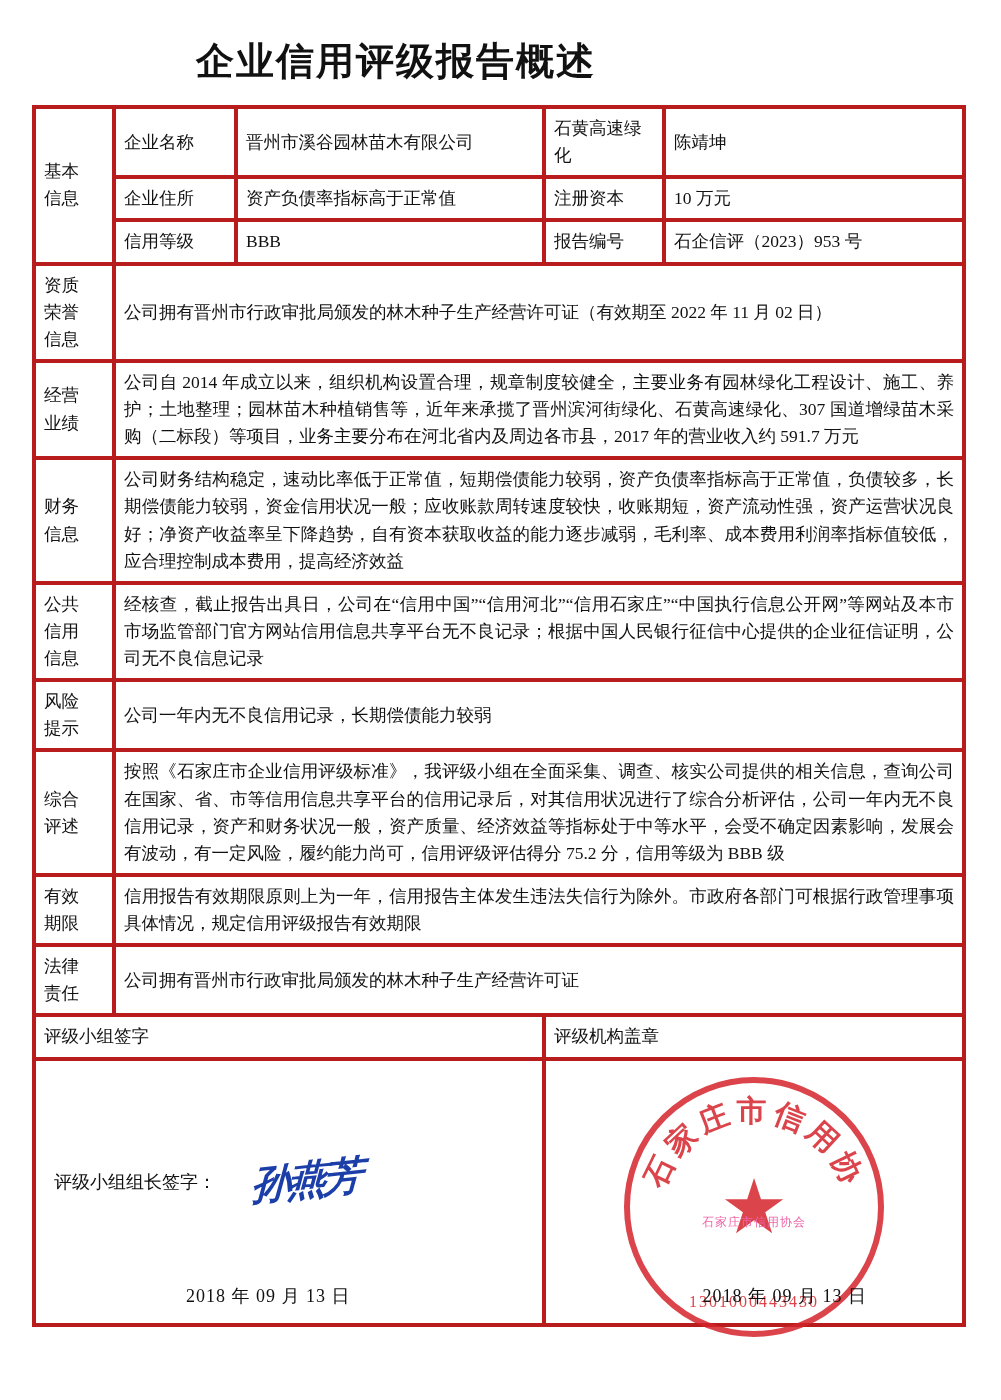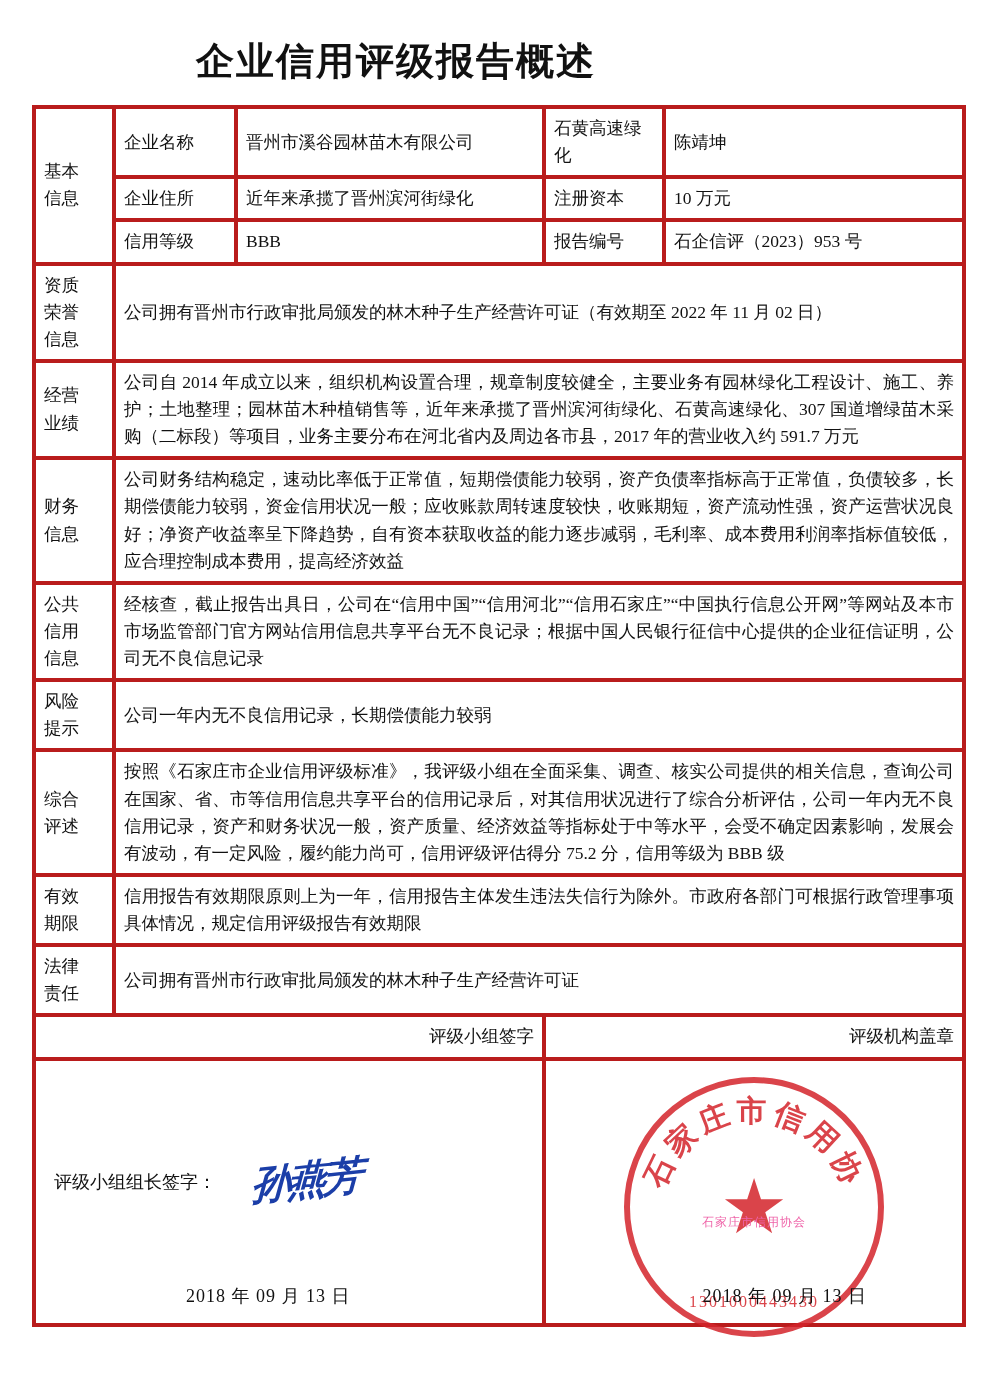--- a/index.html
+++ b/index.html
@@ -59,21 +59,21 @@
   td.val {
     padding-left: 12px;
   }
   td.body {
     text-align: justify;
     padding: 8px 10px 8px 12px;
     line-height: 1.62;
   }
   .label-2 { line-height: 1.45; }
   .sign-head {
-    text-align: right;
+    text-align: left;
     font-size: 19px;
     padding: 12px 0;
   }
   .sign-area {
     height: 250px;
     position: relative;
     vertical-align: top;
   }
   .sign-left-text {
     position: absolute;
@@ -191,21 +191,21 @@
           <div>基本</div>
           <div>信息</div>
         </td>
         <td class="sublabel">企业名称</td>
         <td class="val">晋州市溪谷园林苗木有限公司</td>
         <td class="sublabel" style="width:120px">石黄高速绿化</td>
         <td class="val">陈靖坤</td>
       </tr>
       <tr>
         <td class="sublabel">企业住所</td>
-        <td class="val">近年来承揽了晋州滨河街绿化</td>
+        <td class="val">资产负债率指标高于正常值</td>
         <td class="sublabel">注册资本</td>
         <td class="val">10 万元</td>
       </tr>
       <tr>
         <td class="sublabel">信用等级</td>
         <td class="val">BBB</td>
         <td class="sublabel">报告编号</td>
         <td class="val">石企信评（2023）953 号</td>
       </tr>
 

